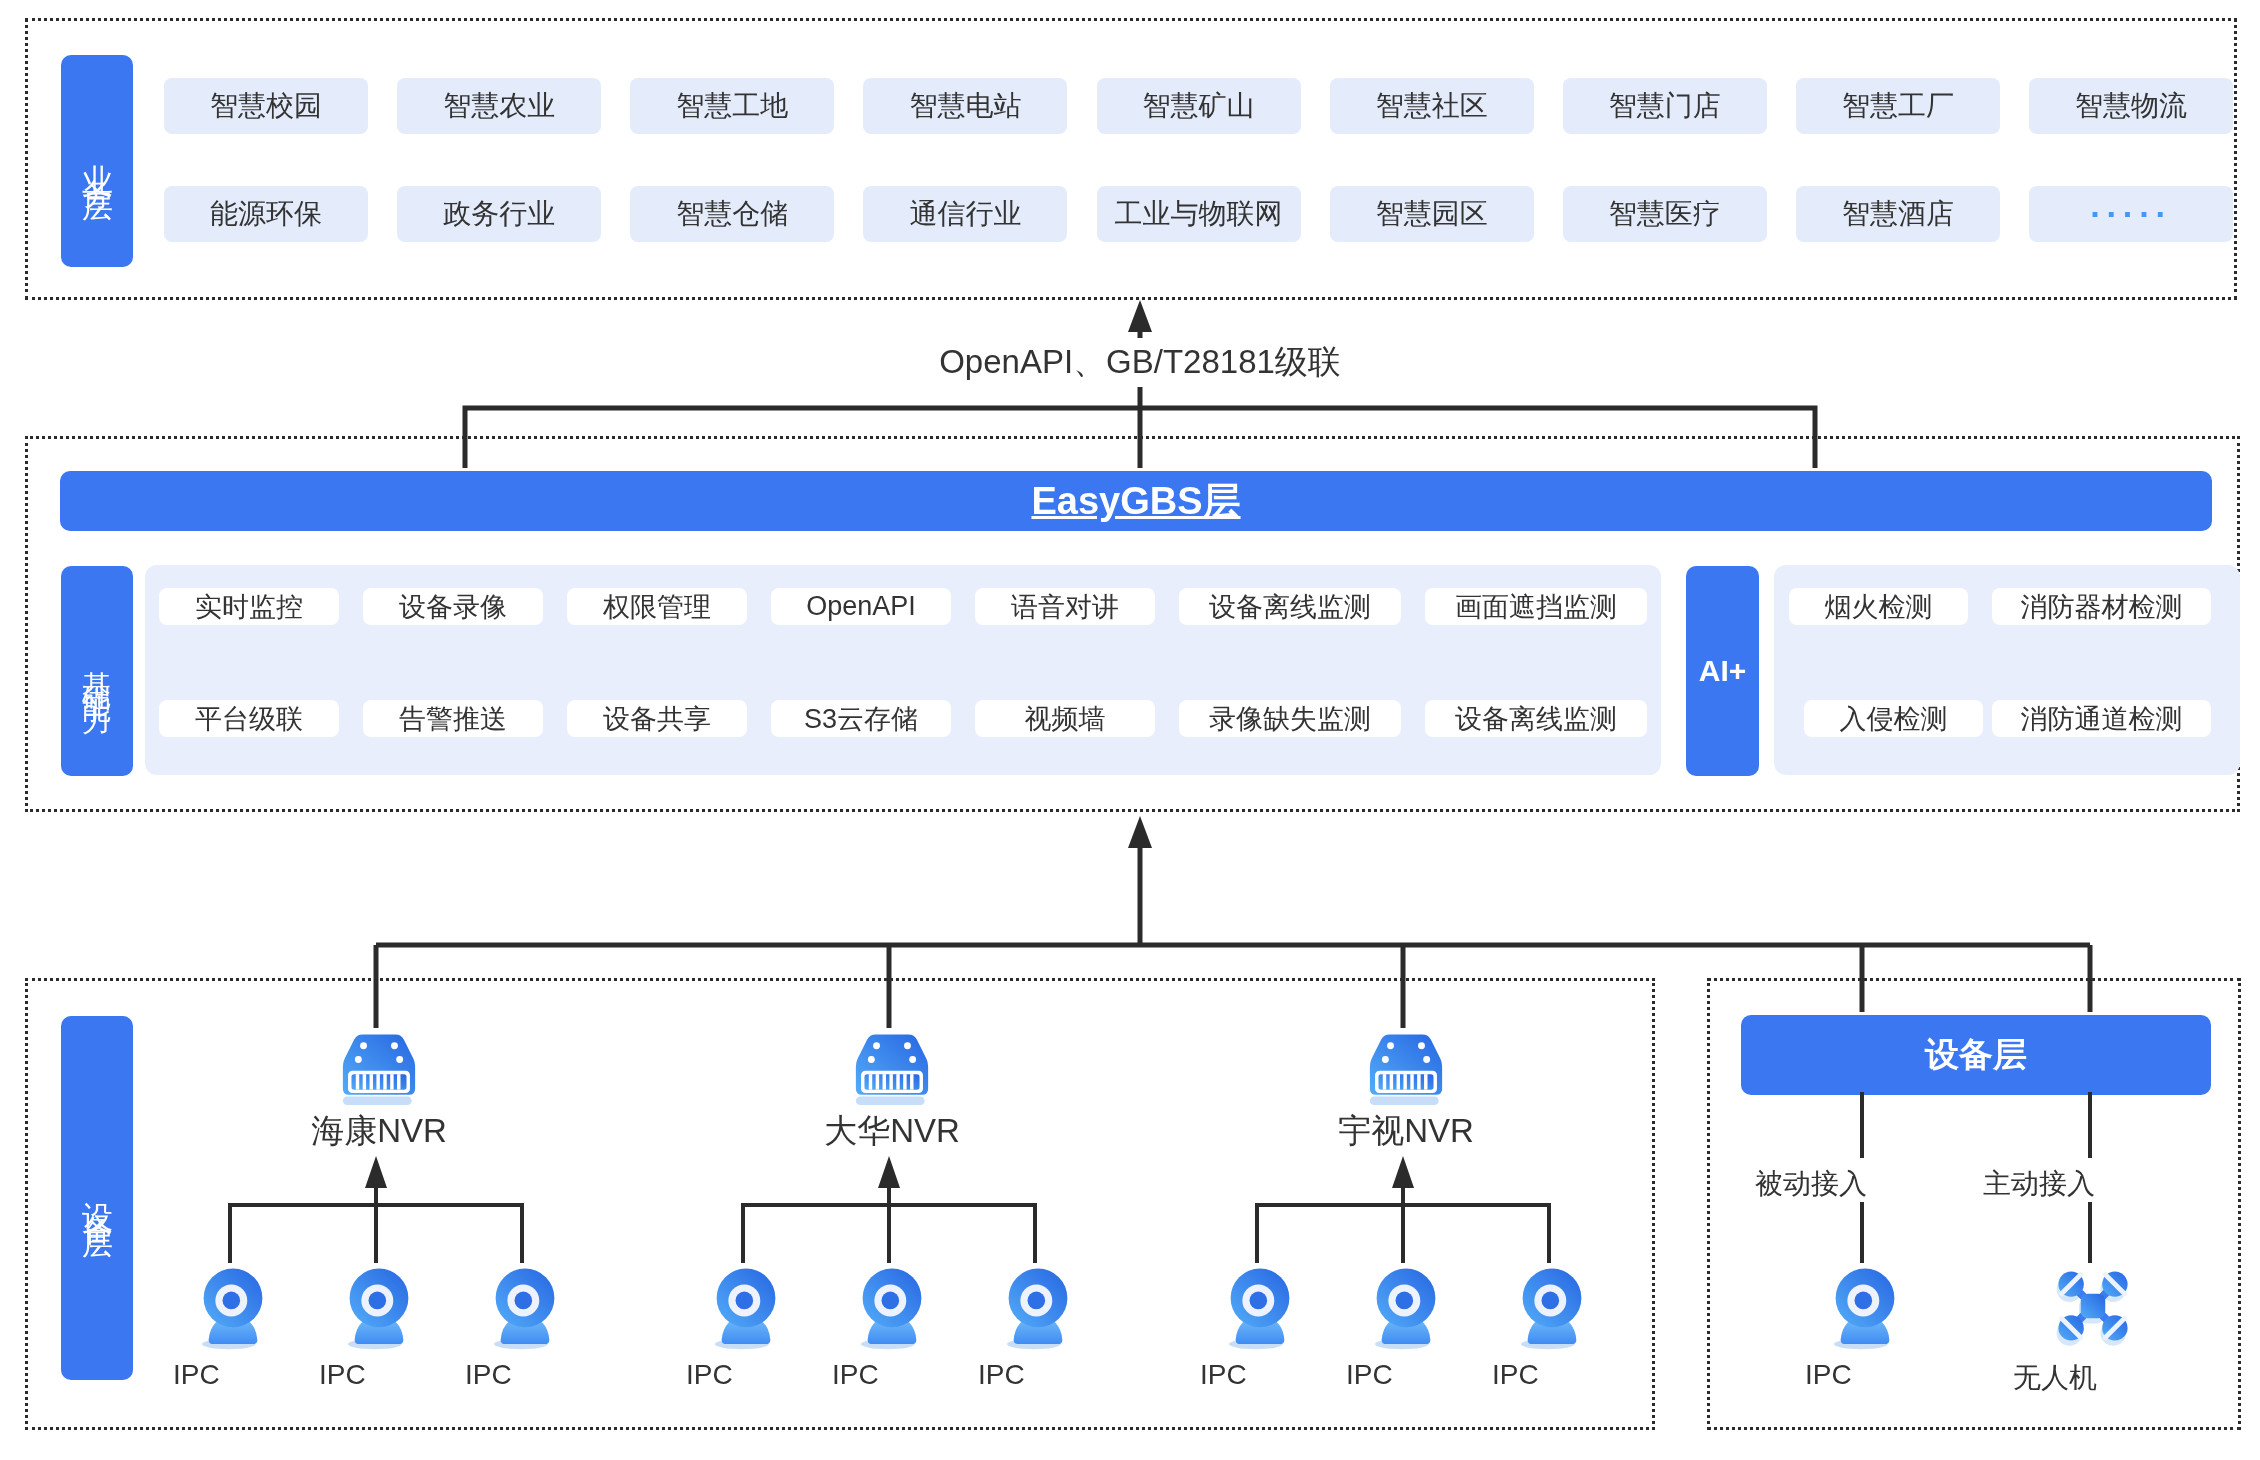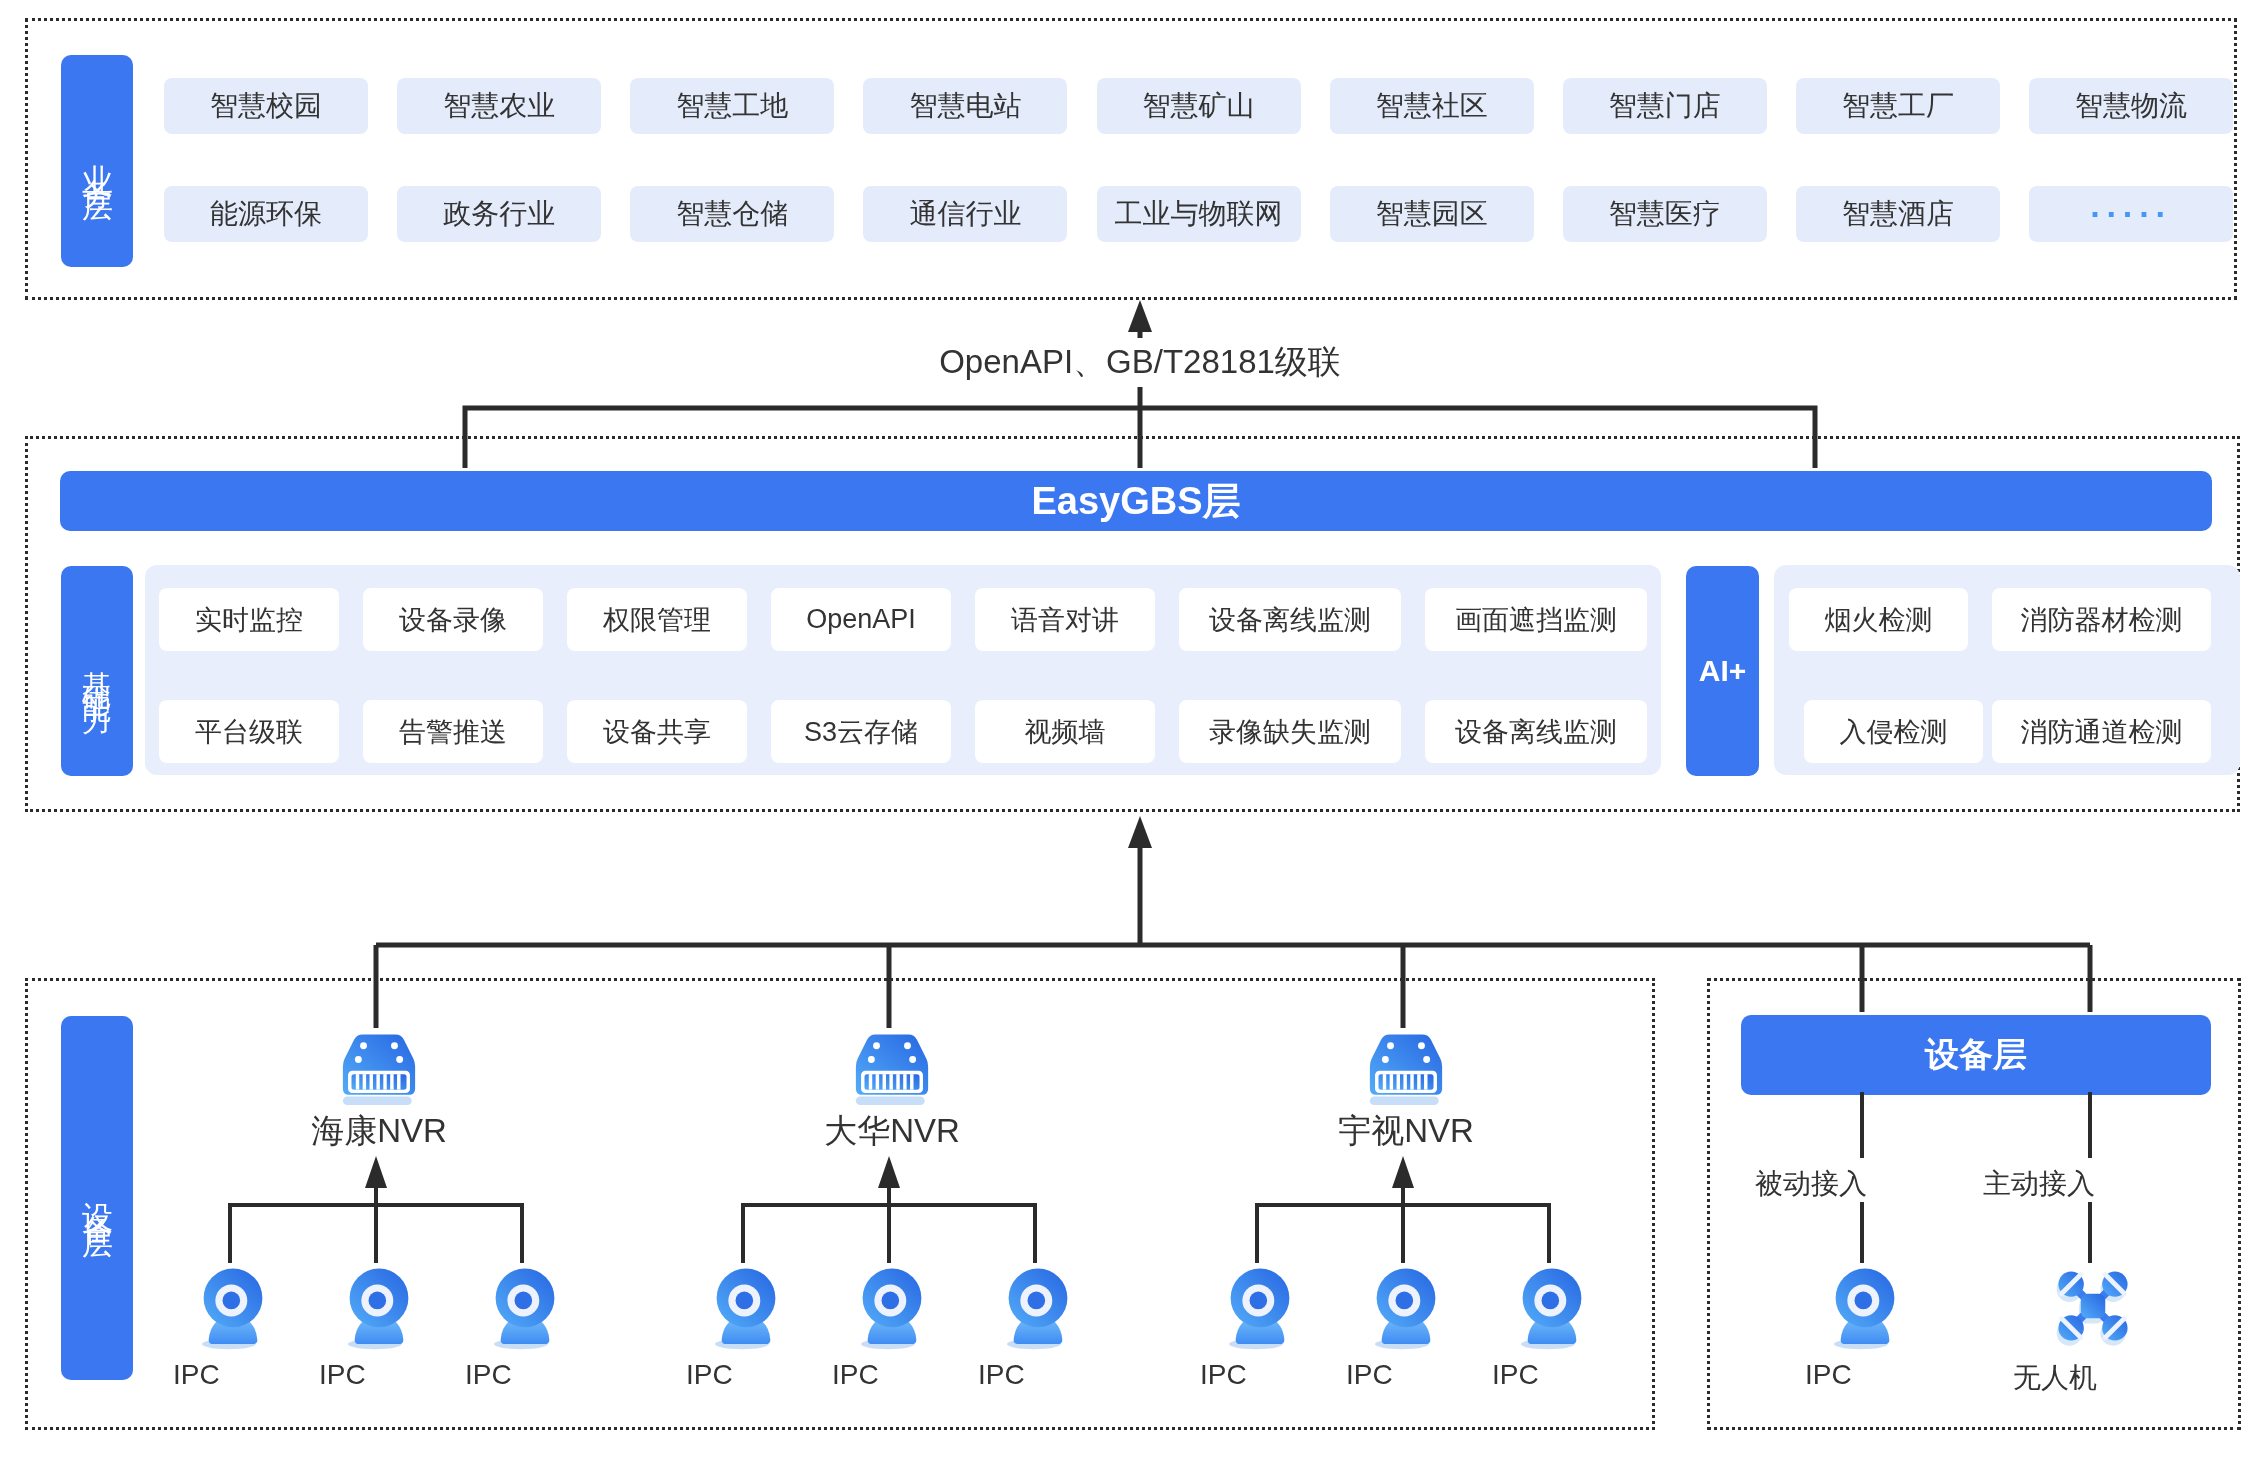--- a/index.html
+++ b/index.html
@@ -13,21 +13,21 @@
   .htag{position:absolute;background:#3B77F0;border-radius:10px;color:#fff;
         display:flex;align-items:center;justify-content:center;font-size:30px;font-weight:bold;z-index:3;}
   .chip-row{position:absolute;display:flex;justify-content:space-between;z-index:3;}
   .chip{width:204px;height:56px;border-radius:8px;background:#E4EBFA;
         display:flex;align-items:center;justify-content:center;font-size:28px;color:#333;}
   .chip.dots{color:#4596F6;font-weight:bold;font-size:34px;letter-spacing:5px;}
   .bar{position:absolute;background:#3B77F0;border-radius:10px;color:#fff;
        display:flex;align-items:center;justify-content:center;font-size:38px;font-weight:bold;z-index:3;}
   .panel{position:absolute;background:#E8EEFC;border-radius:12px;z-index:3;}
   .prow{position:absolute;display:flex;justify-content:space-between;}
-  .wchip{height:63px;background:#fff;border-radius:8px;display:flex;align-items:center;justify-content:center;
+  .wchip{height:37px;background:#fff;border-radius:8px;display:flex;align-items:center;justify-content:center;
          font-size:27px;color:#333;}
   .sm{width:180px}.lg{width:222px}.asm{width:179px}.alg{width:219px}
   .wire-label{position:absolute;transform:translateX(-50%);background:#fff;padding:2px 14px;
               font-size:33px;color:#333;white-space:nowrap;z-index:5;}
   .nlabel{position:absolute;text-align:center;font-size:33px;color:#333;z-index:3;}
   .dlabel{position:absolute;text-align:left;font-size:28px;color:#333;z-index:3;}
   .icon{position:absolute;z-index:3;}
   #wires{position:absolute;left:0;top:0;width:2260px;height:1460px;z-index:4;pointer-events:none;}
 </style>
 </head>
@@ -108,21 +108,21 @@
       <div class="chip">智慧园区</div>
       <div class="chip">智慧医疗</div>
       <div class="chip">智慧酒店</div>
       <div class="chip dots">·····</div>
     </div>
   </div>
 
   <div class="wire-label" style="left:1140px;top:338px;">OpenAPI、GB/T28181级联</div>
 
   <div class="box" style="left:25px;top:436px;width:2215px;height:376px;">
-    <div class="bar" style="left:32px;top:32px;width:2152px;height:60px;">
+    <div class="bar" style="left:32px;top:32px;width:2152px;height:60px;text-decoration:underline;">
         <span>EasyGBS层</span>
       </div>
 
     <div class="vtag" style="left:33px;top:127px;width:72px;height:210px;font-size:29px;letter-spacing:.4em;">
         <span>基础能力</span>
       </div>
 
     <div class="panel" style="left:117px;top:126px;width:1516px;height:210px;">
       <div class="prow" style="left:14px;right:14px;top:23px;">
         <div class="wchip sm">实时监控</div>

